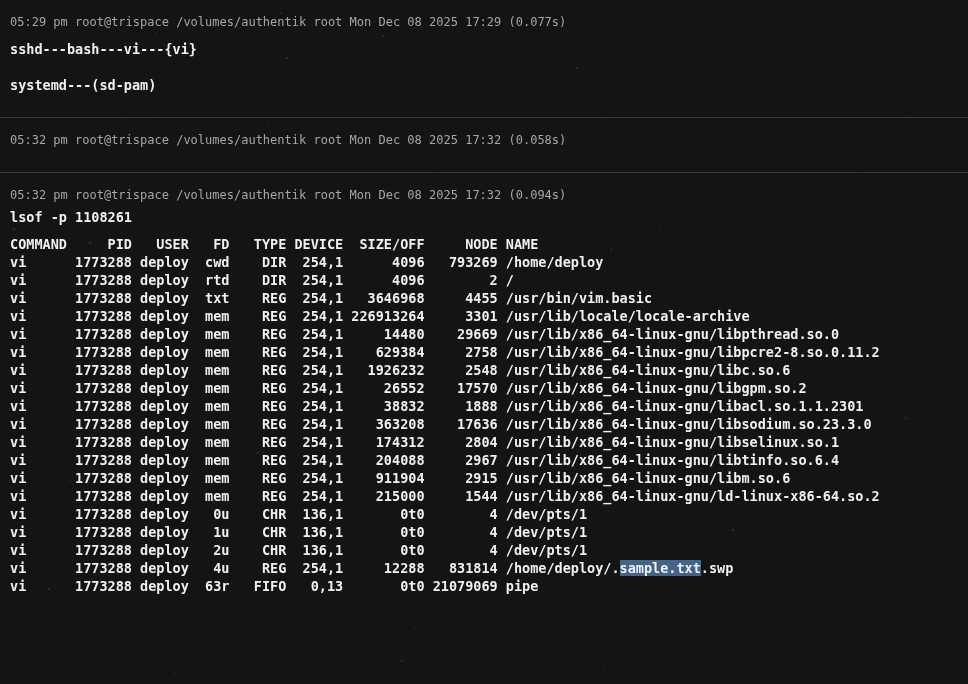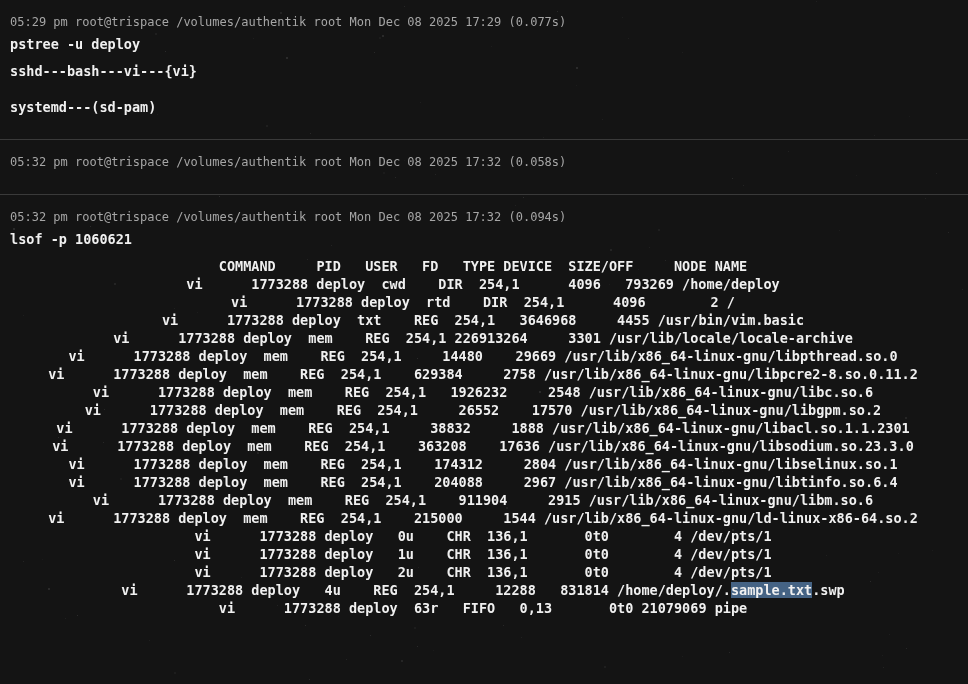--- a/index.html
+++ b/index.html
@@ -18,21 +18,21 @@
     color:var(--prompt-color,#a6a6a6);white-space:pre;
   }
   .cmd{
     margin-top:4px;font-size:13.5px;line-height:18px;font-weight:700;
     color:var(--body-color,#f0f0f0);white-space:pre;
   }
   .out{
     margin-top:9px;font-size:13.5px;line-height:18px;font-weight:700;
     color:var(--body-color,#f0f0f0);white-space:pre;
   }
-  .t-line{white-space:pre;text-align:center;}
+  .t-line{white-space:pre;}
   .sel{
     background:var(--sel-bg,#456384);
     color:var(--sel-text,#f0f0f0);
   }
 </style>
 </head>
 <body style="background: rgb(20, 20, 20);">
 
 <div id="speckles">
     <div class="speck" style="left: 503px; top: 625px; width: 1px; height: 1px; opacity: 0.11;"></div>
@@ -173,28 +173,27 @@
     <div class="speck" style="left: 346px; top: 659px; width: 1px; height: 1px; opacity: 0.095;"></div>
     <div class="speck" style="left: 89px; top: 242px; width: 2px; height: 2px; opacity: 0.135;"></div>
     <div class="speck" style="left: 622px; top: 17px; width: 1px; height: 1px; opacity: 0.06;"></div>
     <div class="speck" style="left: 401px; top: 660px; width: 2px; height: 2px; opacity: 0.102;"></div>
     <div class="speck" style="left: 435px; top: 174px; width: 1px; height: 1px; opacity: 0.089;"></div>
   </div>
 
 <div id="terminal">
   <div class="block">
     <div class="prompt">05:29 pm root@trispace /volumes/authentik root Mon Dec 08 2025 17:29 (0.077s)</div>
-    <div class="cmd">pstree -u deploy</div>
     <div class="out">sshd---bash---vi---{vi}
 
 systemd---(sd-pam)</div>
   </div>
 
   <div class="block">
     <div class="prompt">05:32 pm root@trispace /volumes/authentik root Mon Dec 08 2025 17:32 (0.058s)</div>
   </div>
 
   <div class="block">
     <div class="prompt">05:32 pm root@trispace /volumes/authentik root Mon Dec 08 2025 17:32 (0.094s)</div>
-    <div class="cmd">lsof -p 1060621</div>
+    <div class="cmd">lsof -p 1108261</div>
     <div class="out"><div class="t-line">COMMAND     PID   USER   FD   TYPE DEVICE  SIZE/OFF     NODE NAME</div><div class="t-line">vi      1773288 deploy  cwd    DIR  254,1      4096   793269 /home/deploy</div><div class="t-line">vi      1773288 deploy  rtd    DIR  254,1      4096        2 /</div><div class="t-line">vi      1773288 deploy  txt    REG  254,1   3646968     4455 /usr/bin/vim.basic</div><div class="t-line">vi      1773288 deploy  mem    REG  254,1 226913264     3301 /usr/lib/locale/locale-archive</div><div class="t-line">vi      1773288 deploy  mem    REG  254,1     14480    29669 /usr/lib/x86_64-linux-gnu/libpthread.so.0</div><div class="t-line">vi      1773288 deploy  mem    REG  254,1    629384     2758 /usr/lib/x86_64-linux-gnu/libpcre2-8.so.0.11.2</div><div class="t-line">vi      1773288 deploy  mem    REG  254,1   1926232     2548 /usr/lib/x86_64-linux-gnu/libc.so.6</div><div class="t-line">vi      1773288 deploy  mem    REG  254,1     26552    17570 /usr/lib/x86_64-linux-gnu/libgpm.so.2</div><div class="t-line">vi      1773288 deploy  mem    REG  254,1     38832     1888 /usr/lib/x86_64-linux-gnu/libacl.so.1.1.2301</div><div class="t-line">vi      1773288 deploy  mem    REG  254,1    363208    17636 /usr/lib/x86_64-linux-gnu/libsodium.so.23.3.0</div><div class="t-line">vi      1773288 deploy  mem    REG  254,1    174312     2804 /usr/lib/x86_64-linux-gnu/libselinux.so.1</div><div class="t-line">vi      1773288 deploy  mem    REG  254,1    204088     2967 /usr/lib/x86_64-linux-gnu/libtinfo.so.6.4</div><div class="t-line">vi      1773288 deploy  mem    REG  254,1    911904     2915 /usr/lib/x86_64-linux-gnu/libm.so.6</div><div class="t-line">vi      1773288 deploy  mem    REG  254,1    215000     1544 /usr/lib/x86_64-linux-gnu/ld-linux-x86-64.so.2</div><div class="t-line">vi      1773288 deploy   0u    CHR  136,1       0t0        4 /dev/pts/1</div><div class="t-line">vi      1773288 deploy   1u    CHR  136,1       0t0        4 /dev/pts/1</div><div class="t-line">vi      1773288 deploy   2u    CHR  136,1       0t0        4 /dev/pts/1</div><div class="t-line">vi      1773288 deploy   4u    REG  254,1     12288   831814 /home/deploy/.<span class="sel">sample.txt</span>.swp</div><div class="t-line">vi      1773288 deploy  63r   FIFO   0,13       0t0 21079069 pipe</div></div>
   </div>
 </div>
 
 </body></html>

